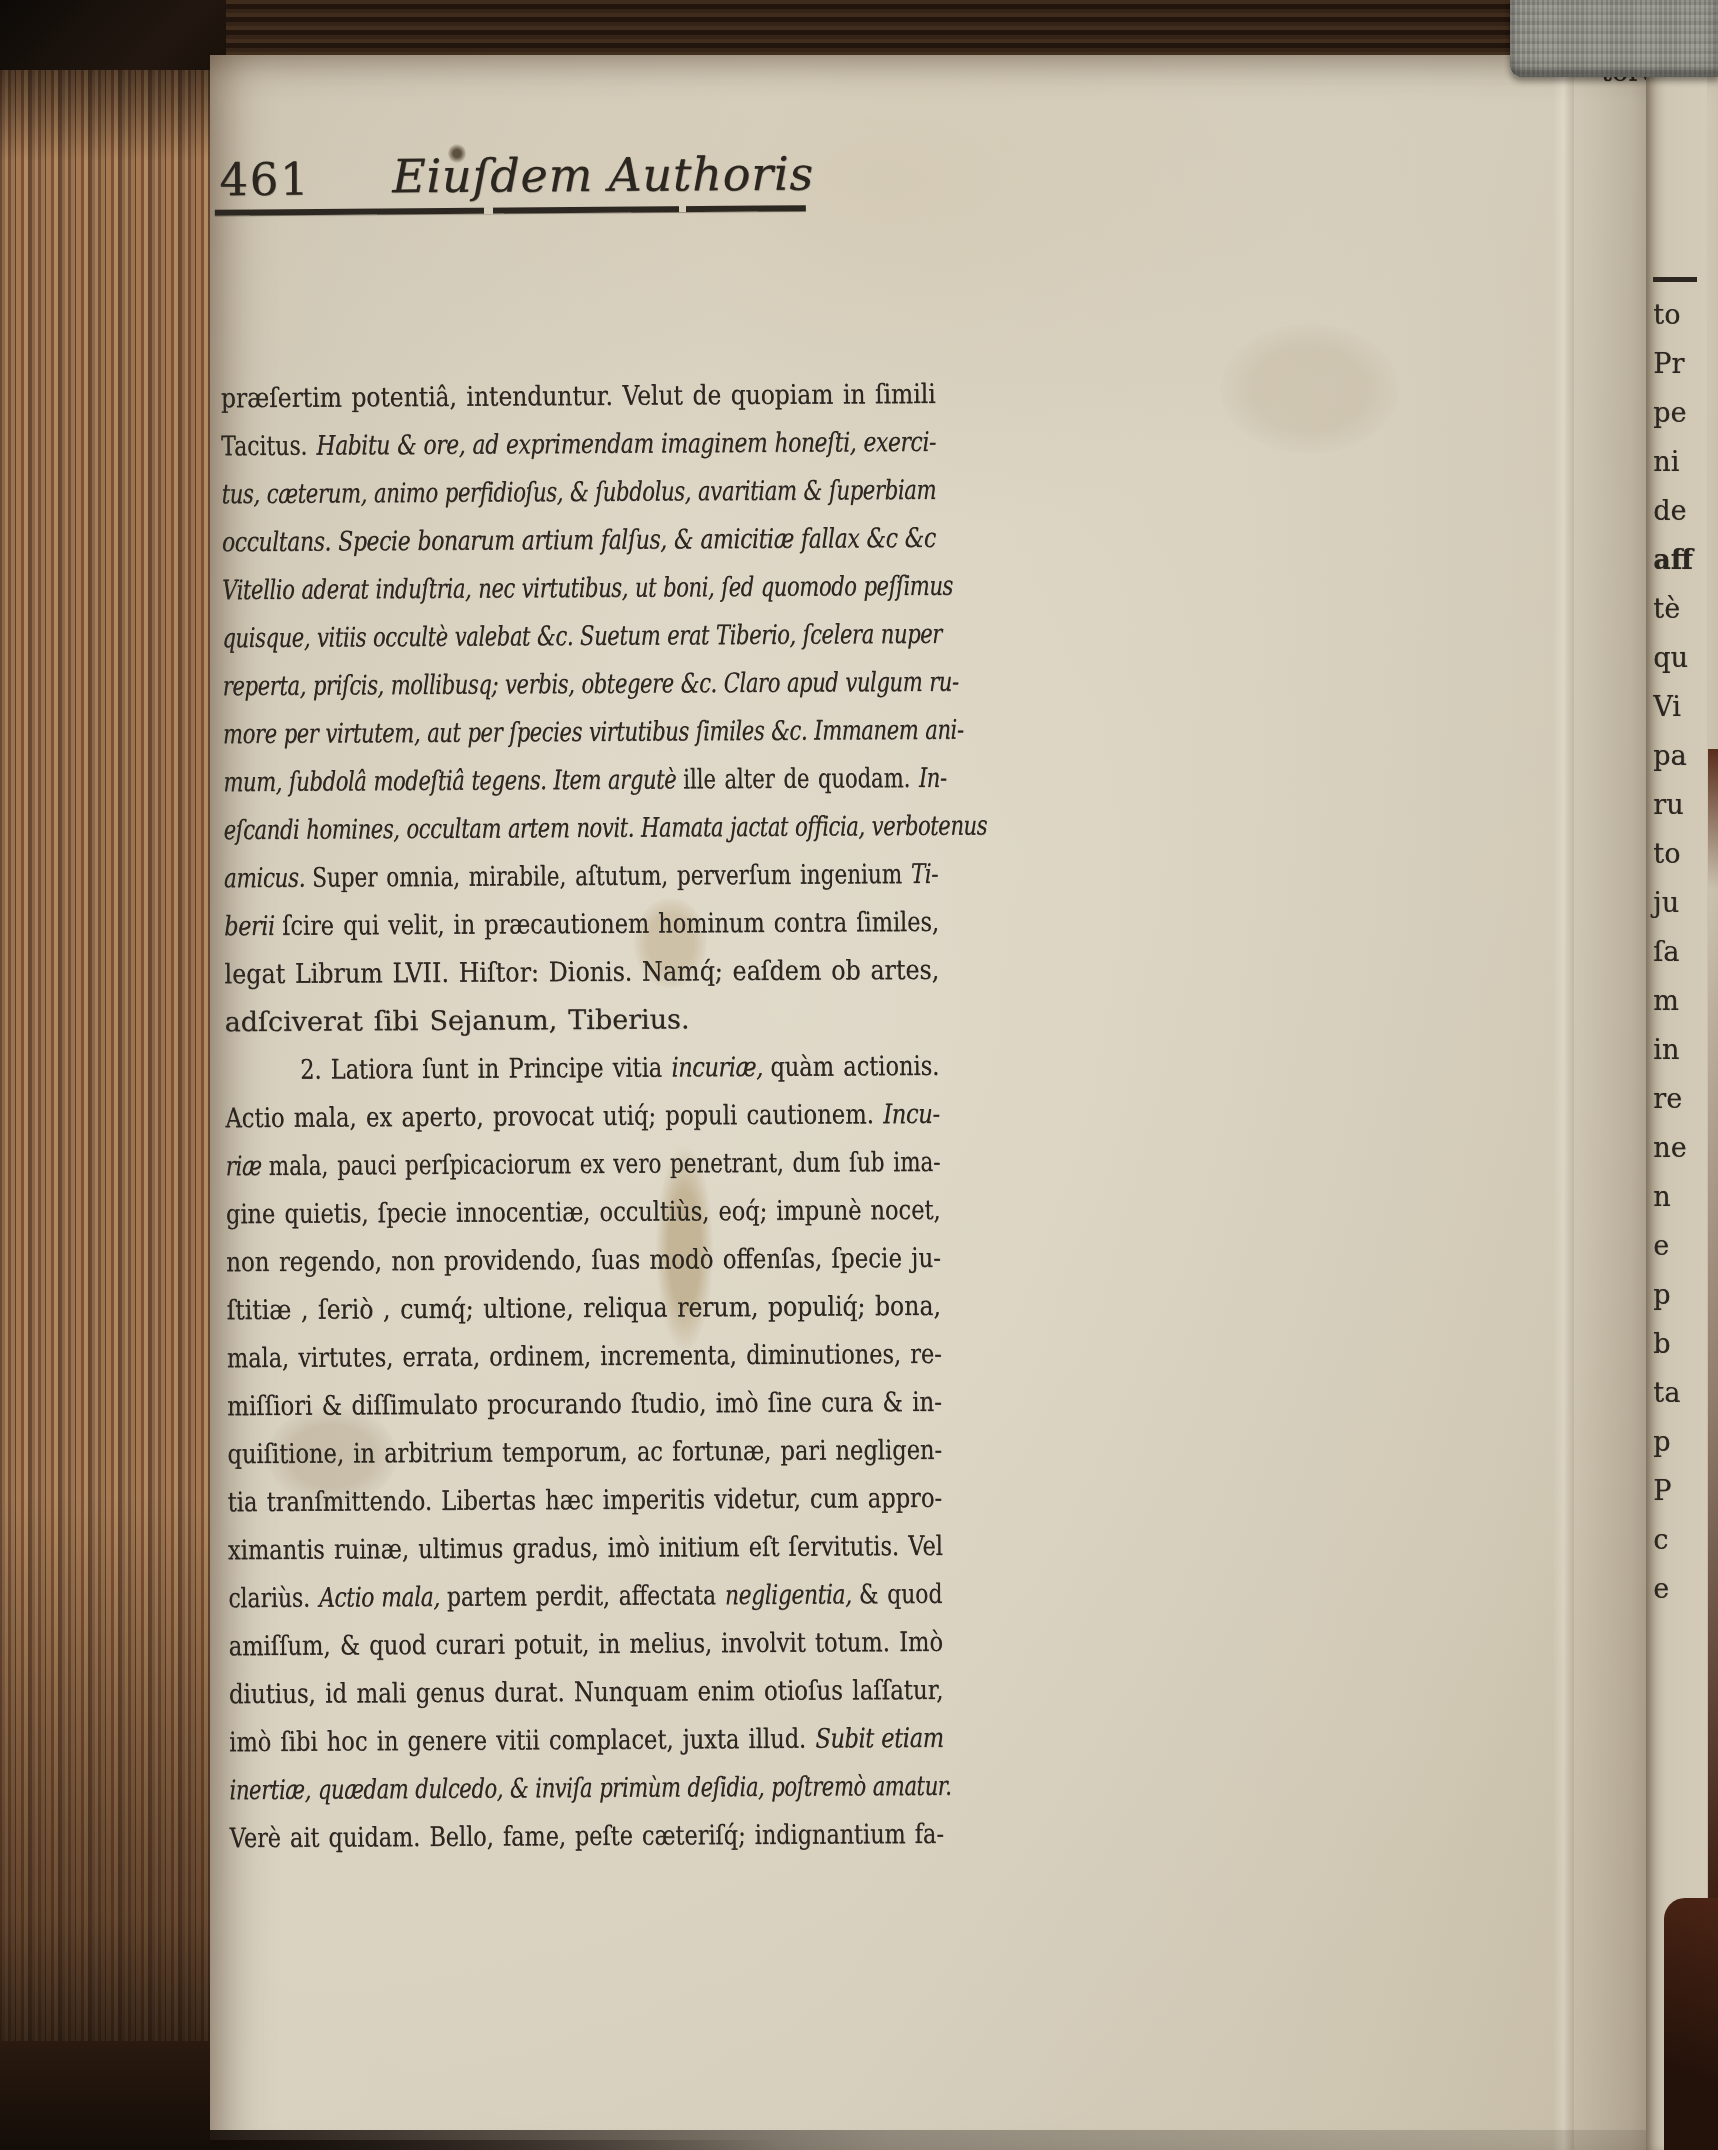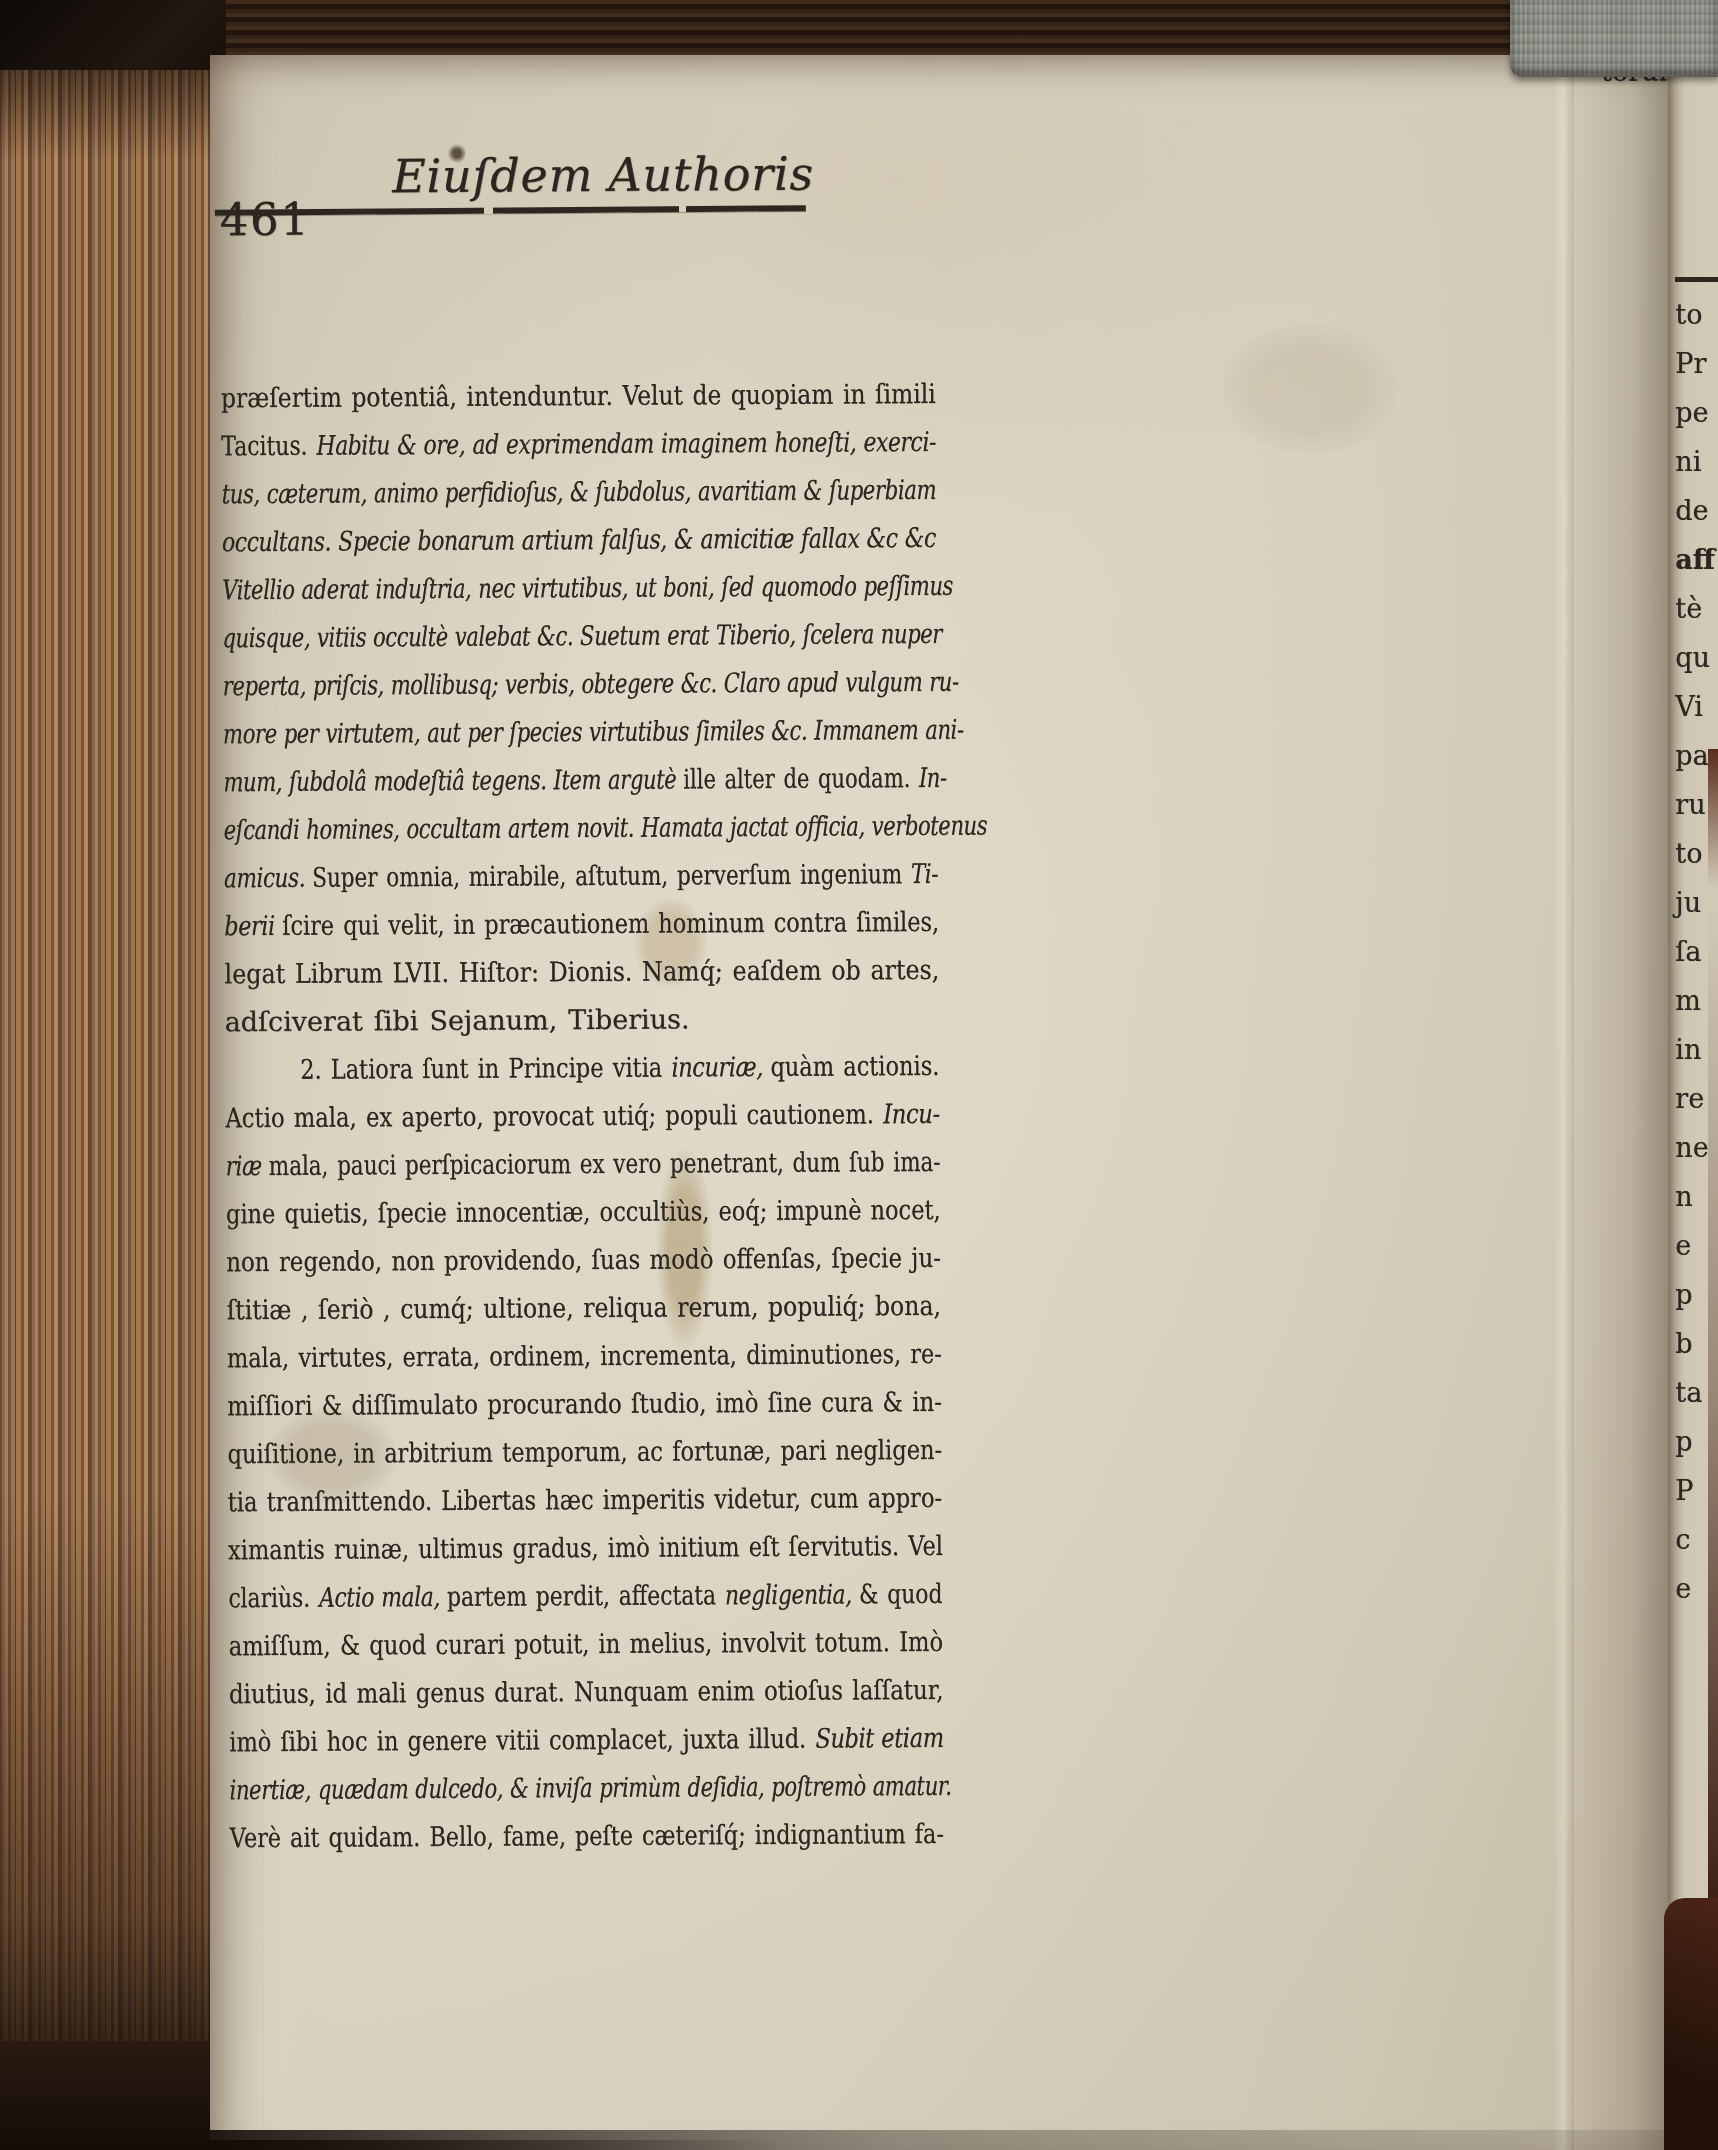--- a/index.html
+++ b/index.html
@@ -51,36 +51,36 @@
   .stain.s3{left:424px;top:843px;width:73px;height:90px;background:radial-gradient(ellipse,rgba(160,132,80,.28) 0 45%,transparent 75%);}
   .stain.s4{left:57px;top:1352px;width:130px;height:98px;background:radial-gradient(ellipse,rgba(120,95,60,.18) 0 45%,transparent 75%);}
   .stain.s5{left:1010px;top:269px;width:179px;height:130px;background:radial-gradient(ellipse,rgba(150,128,96,.14) 0 45%,transparent 75%);}
 
   .bottom-shade{position:absolute;left:0;bottom:0;width:100%;height:19.6px;
     background:linear-gradient(90deg, rgba(22,14,9,.92), rgba(22,14,9,.35) 45%, rgba(22,14,9,.08));}
 
   
   .content{position:absolute;left:0;top:0;width:100%;height:100%;transform:rotate(-.35deg);transform-origin:212px 179px;color:#2b2620;}
   .page-header{position:absolute;top:94px;left:9.8px;width:710px;height:52px;}
-  .page-number{position:absolute;left:0;top:3.3px;font-size:45px;letter-spacing:1.6px;text-shadow:0.4px 0.4px 0.8px rgba(30,25,20,.6);margin-top:40px;}
+  .page-number{position:absolute;left:0;top:3.3px;font-size:45px;letter-spacing:1.6px;text-shadow:0.4px 0.4px 0.8px rgba(30,25,20,.6);}
   .running-title{position:absolute;left:122px;right:65px;text-align:center;font-style:italic;font-size:46px;letter-spacing:0.8px;text-shadow:0.5px 0.5px 0.8px rgba(30,25,20,.65);}
   .header-rule{position:absolute;top:153px;left:4.9px;width:591px;height:5.7px;transform:rotate(-.1deg);
     background:linear-gradient(90deg,#2c2721 0 45.5%,transparent 45.5% 47%,#2c2721 47% 78.5%,transparent 78.5% 79.8%,#2c2721 79.8% 100%);
     box-shadow:0 0.8px 0.8px rgba(40,34,26,.4);}
 
   .text-block{position:absolute;top:318px;left:9.8px;width:730px;}
   .text-line{white-space:nowrap;height:48px;line-height:48px;font-size:27px;}
   .text-line .inner{display:inline-block;transform-origin:left center;}
   .seg{text-shadow:0.3px 0.3px 0.7px rgba(32,27,22,.55);}
   .seg.roman{word-spacing:2.4px;}
   .seg.italic{font-style:italic;letter-spacing:-0.5px;word-spacing:0.8px;}
   .catchword-line{height:48px;line-height:48px;font-size:27px;text-align:right;padding-right:34px;}
 
   
-  .facing-sliver{position:absolute;right:0;top:72px;width:51px;height:2079px;z-index:4;overflow:hidden;
+  .facing-sliver{position:absolute;right:12px;top:72px;width:61px;height:2079px;z-index:4;overflow:hidden;
     background:linear-gradient(90deg,#b7ad97,#cfc7b4 35%,#d3cbb8);
     box-shadow:inset 8.1px 0 11.4px -4.9px rgba(45,28,16,.55);color:#2b2620;}
   .facing-rule{position:absolute;left:6.5px;top:205px;width:44px;height:4.9px;background:#2c2721;}
   .facing-text{position:absolute;left:7.3px;top:218px;}
   .frag{height:49px;line-height:49px;font-size:27px;white-space:nowrap;text-shadow:0.3px 0.3px 0.7px rgba(32,27,22,.55);}
   .frag.italic{}
   .frag.bold{font-weight:bold;}
 
   
   .right-edge{position:absolute;right:0;top:749px;width:10.6px;height:1165px;z-index:5;

